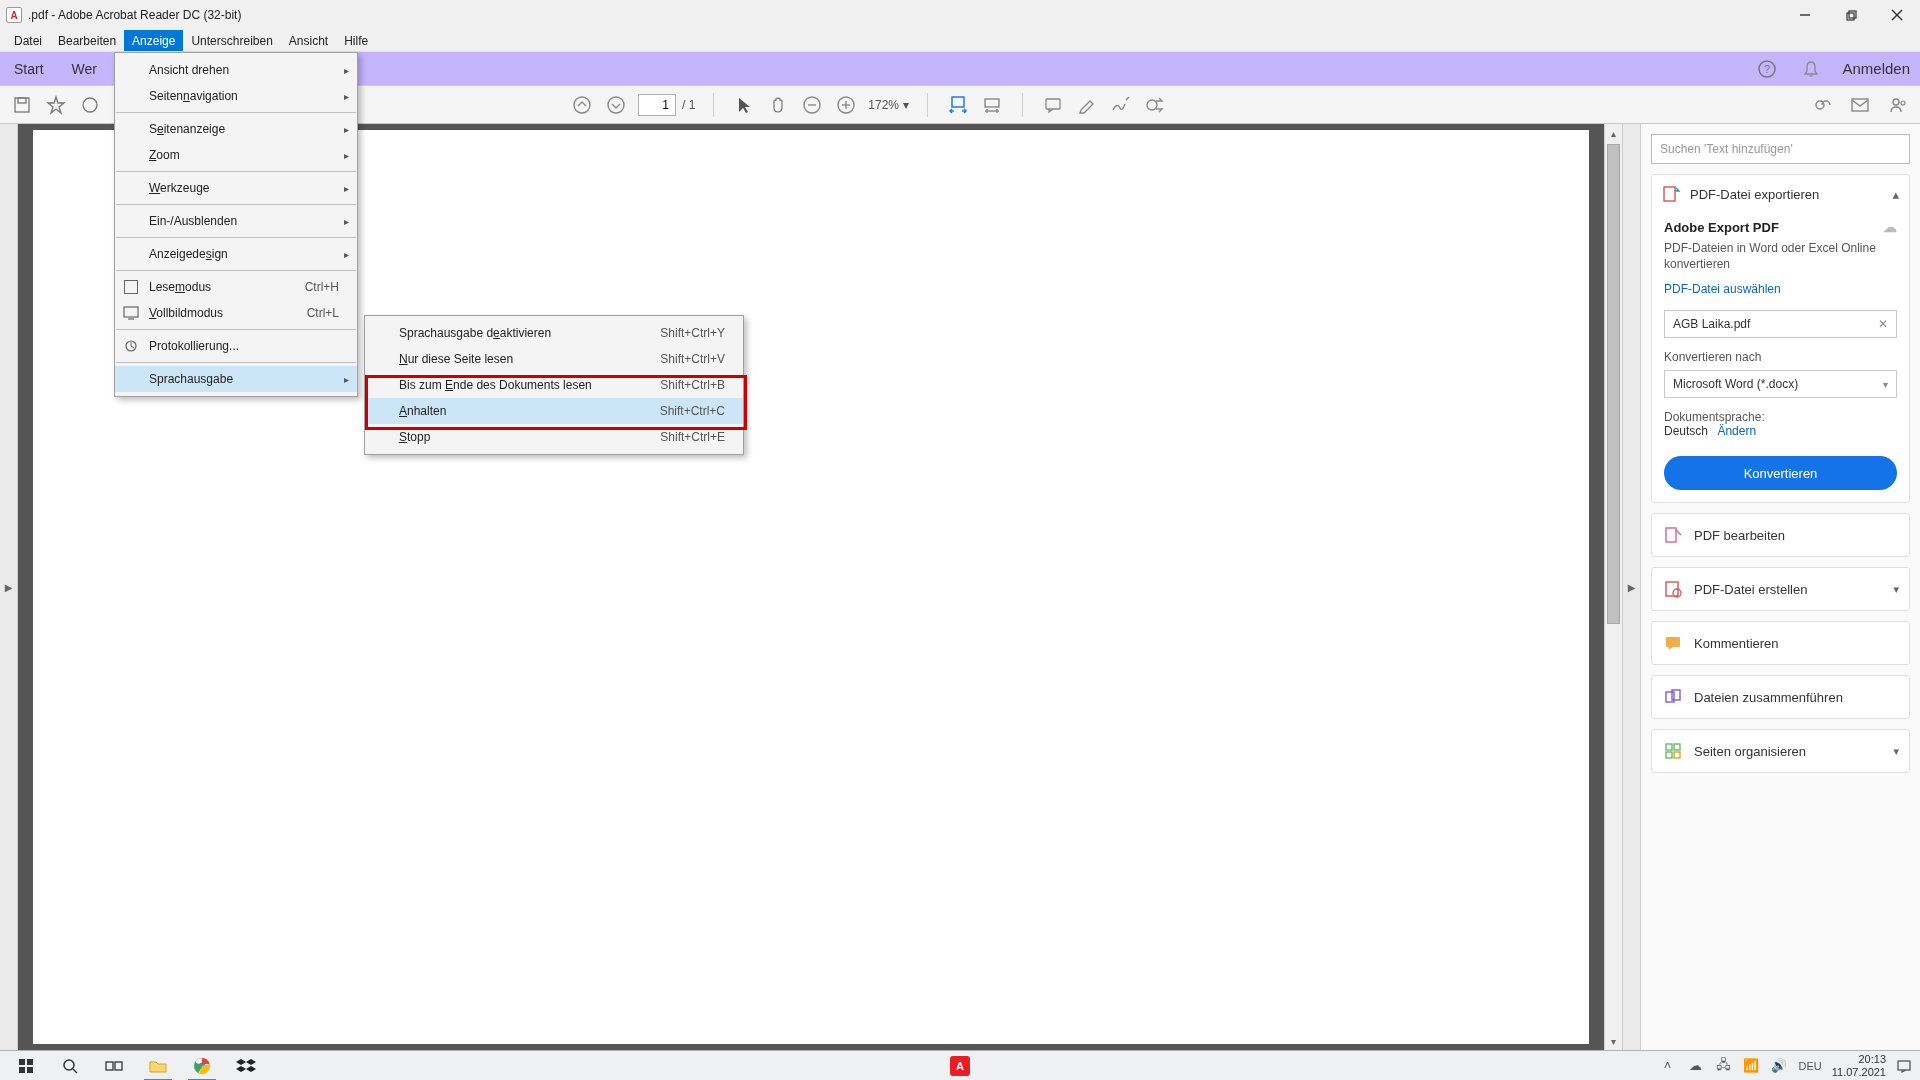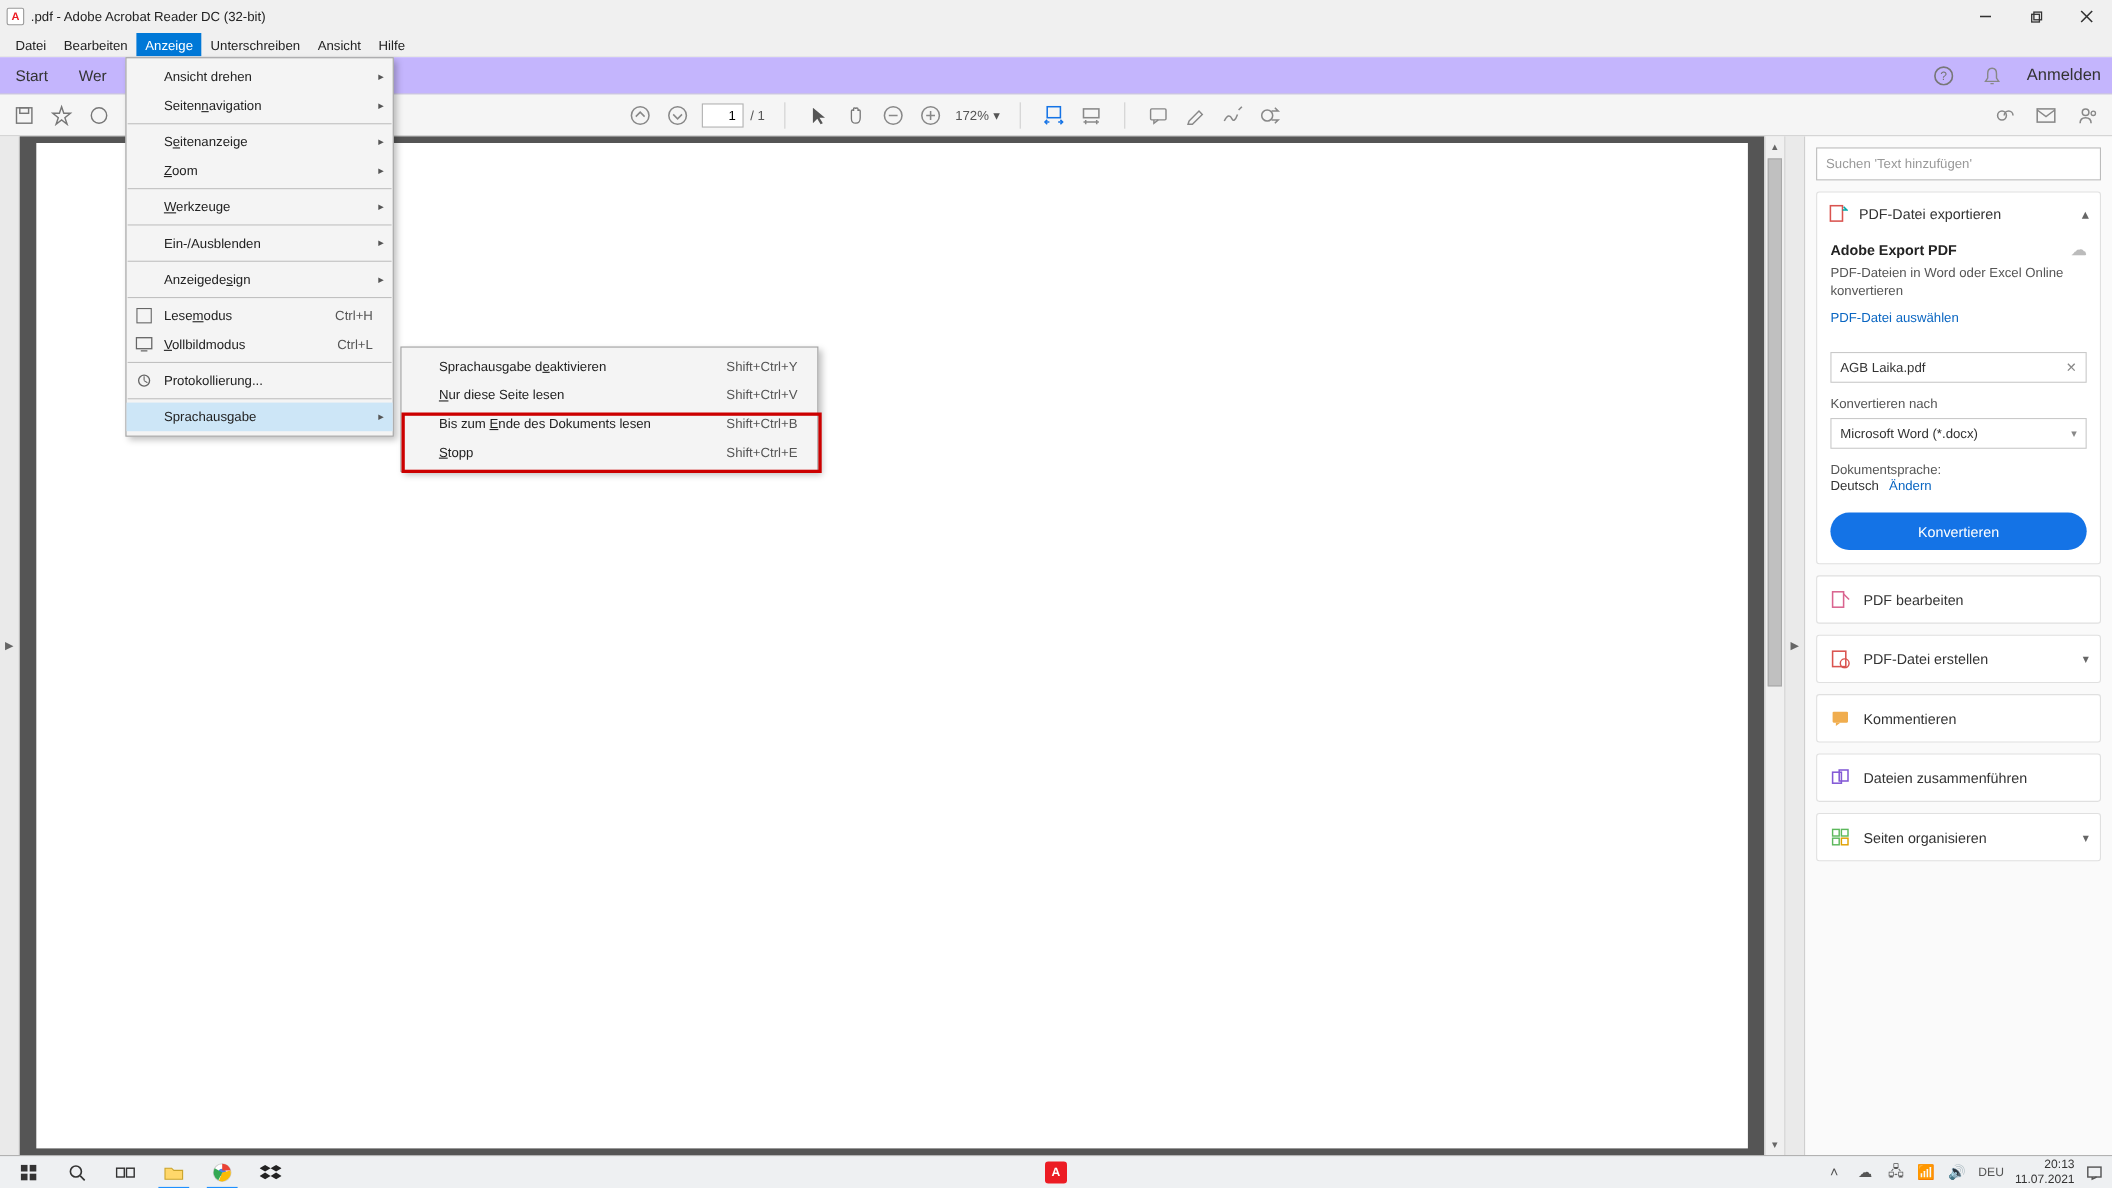--- a/index.html
+++ b/index.html
@@ -47,21 +47,21 @@
 .rightpanel{width:280px;background:#fafafa;border-left:1px solid #cfcfcf;padding:10px;display:flex;flex-direction:column;gap:10px;overflow:hidden}
 .rightpanel .search{height:30px;border:1px solid #bcbcbc;background:#fff;padding:0 8px;display:flex;align-items:center;color:#999;font-size:12px}
 .rp-card{background:#fff;border:1px solid #e0e0e0;border-radius:3px}
 .rp-head{display:flex;align-items:center;padding:10px;gap:10px;color:#333;font-size:13px;position:relative}
 .rp-head .exp{position:absolute;right:10px;color:#666}
 .rp-body{padding:0 12px 12px 12px;font-size:12px;color:#333}
 .rp-body .h{font-weight:600;margin:6px 0;font-size:13px;display:flex;align-items:center;justify-content:space-between;color:#222}
 .rp-body .clouds{color:#bbb;font-size:14px}
 .rp-body .desc{color:#555;line-height:1.3}
 .rp-body .link{color:#0a66c2;margin-top:10px}
-.rp-body .filebox{margin-top:24px;height:28px;border:1px solid #c9c9c9;display:flex;align-items:center;padding:12px 8px;justify-content:space-between;background:#fff}
+.rp-body .filebox{margin-top:14px;height:28px;border:1px solid #c9c9c9;display:flex;align-items:center;padding:12px 8px;justify-content:space-between;background:#fff}
 .rp-body .filebox .x{color:#888;font-size:12px}
 .rp-body .label{color:#555;margin-top:12px}
 .rp-body .select{margin-top:6px;height:28px;border:1px solid #c9c9c9;display:flex;align-items:center;padding:0 8px;justify-content:space-between;background:#fff}
 .rp-body .select .caret{color:#888;font-size:10px}
 .rp-body .langrow{margin-top:12px;color:#555}
 .rp-body .langrow .lang{color:#333}
 .rp-body .langrow .change{color:#0a66c2;margin-left:6px}
 .btn-primary{margin-top:18px;height:34px;border-radius:17px;background:#1473e6;color:#fff;display:flex;align-items:center;justify-content:center;font-size:13px}
 .rp-tool{display:flex;align-items:center;padding:12px;gap:12px;border:1px solid #e0e0e0;background:#fff;border-radius:3px;color:#333;font-size:13px;position:relative}
 .rp-tool .exp{position:absolute;right:10px;color:#666;font-size:11px}
@@ -459,20 +459,24 @@
       <span class="shortcut">Shift+Ctrl+Y</span>
     </div>
   <div class="mitem">
       <span><u>N</u>ur diese Seite lesen</span>
       <span class="shortcut">Shift+Ctrl+V</span>
     </div>
   <div class="mitem">
       <span>Bis zum <u>E</u>nde des Dokuments lesen</span>
       <span class="shortcut">Shift+Ctrl+B</span>
     </div>
+  <div class="mitem highlight">
+      <span><u>A</u>nhalten</span>
+      <span class="shortcut">Shift+Ctrl+C</span>
+    </div>
   <div class="mitem">
       <span><u>S</u>topp</span>
       <span class="shortcut">Shift+Ctrl+E</span>
     </div>
 </div>
 
 <div class="redbox" style="top:375px;left:365px;width:382px;height:55px"></div>
 
 <div class="taskbar">
   <div class="tleft">

